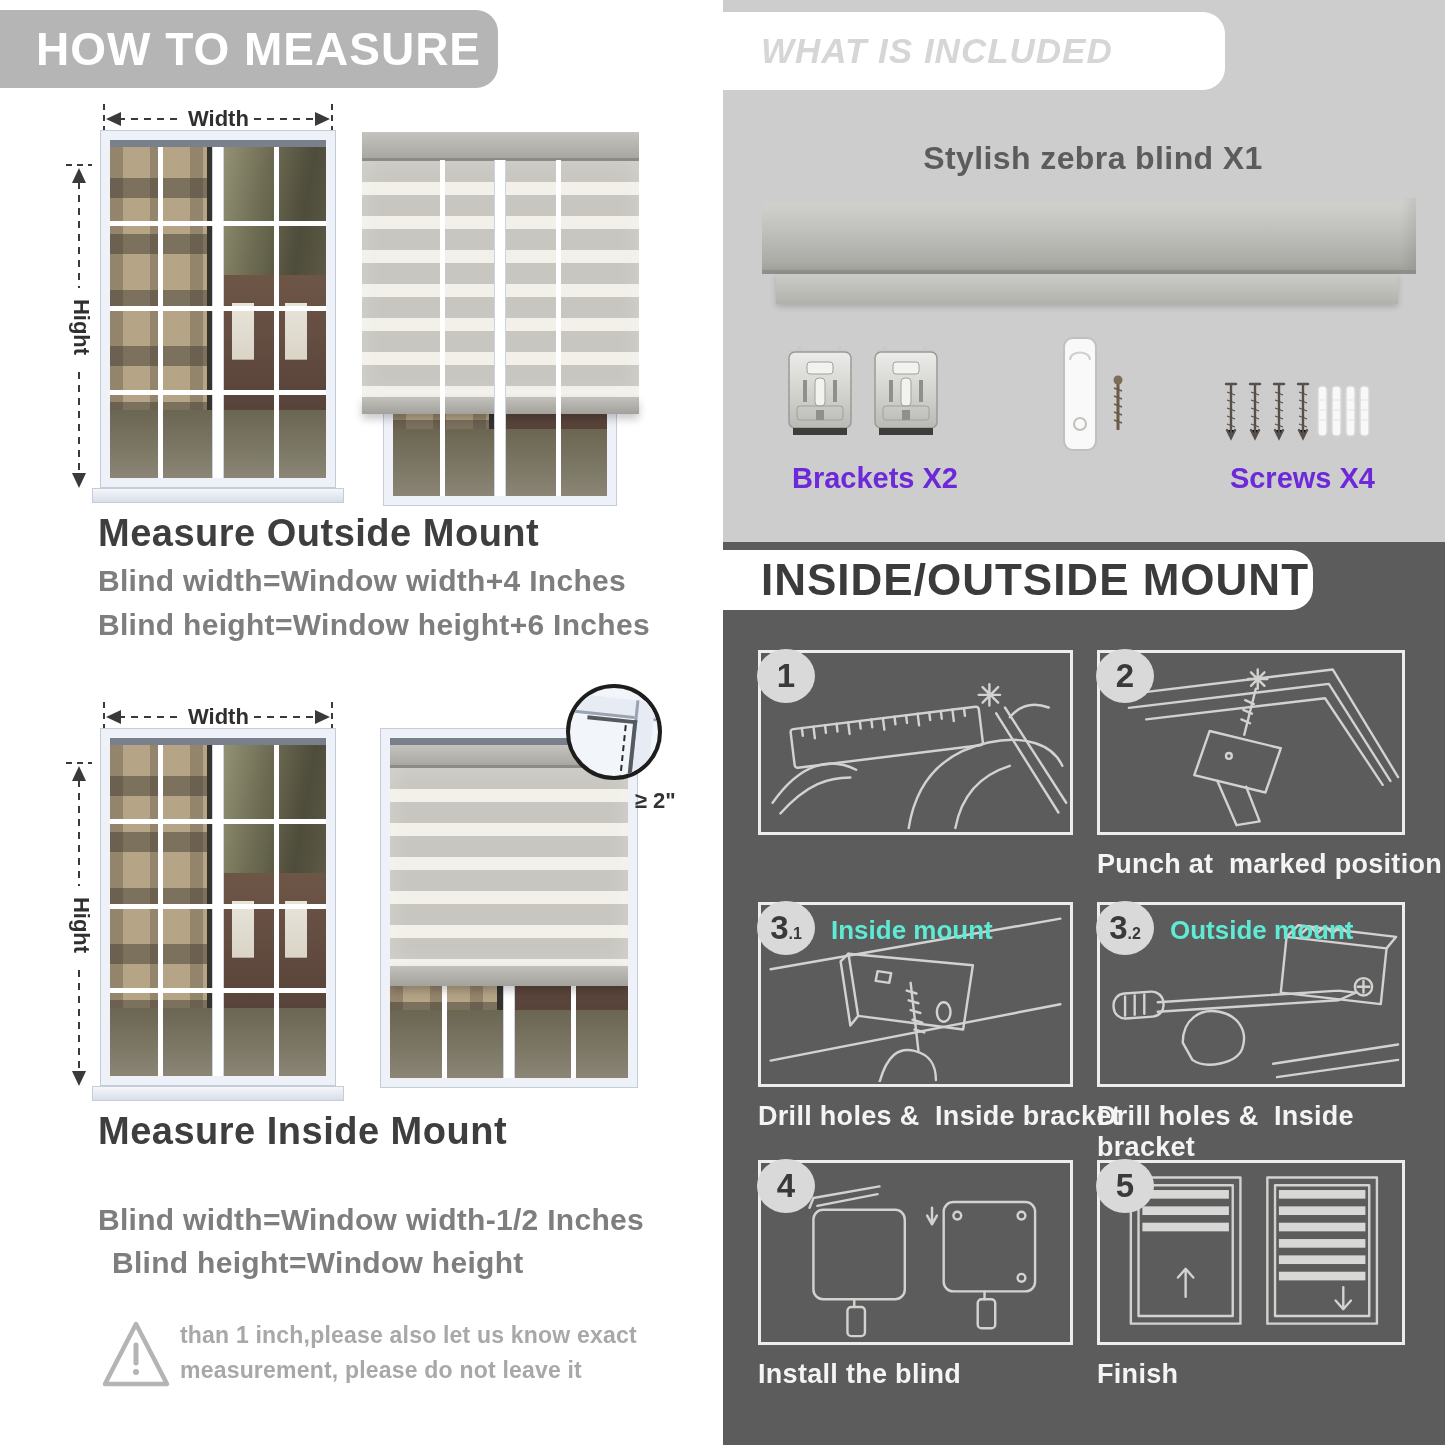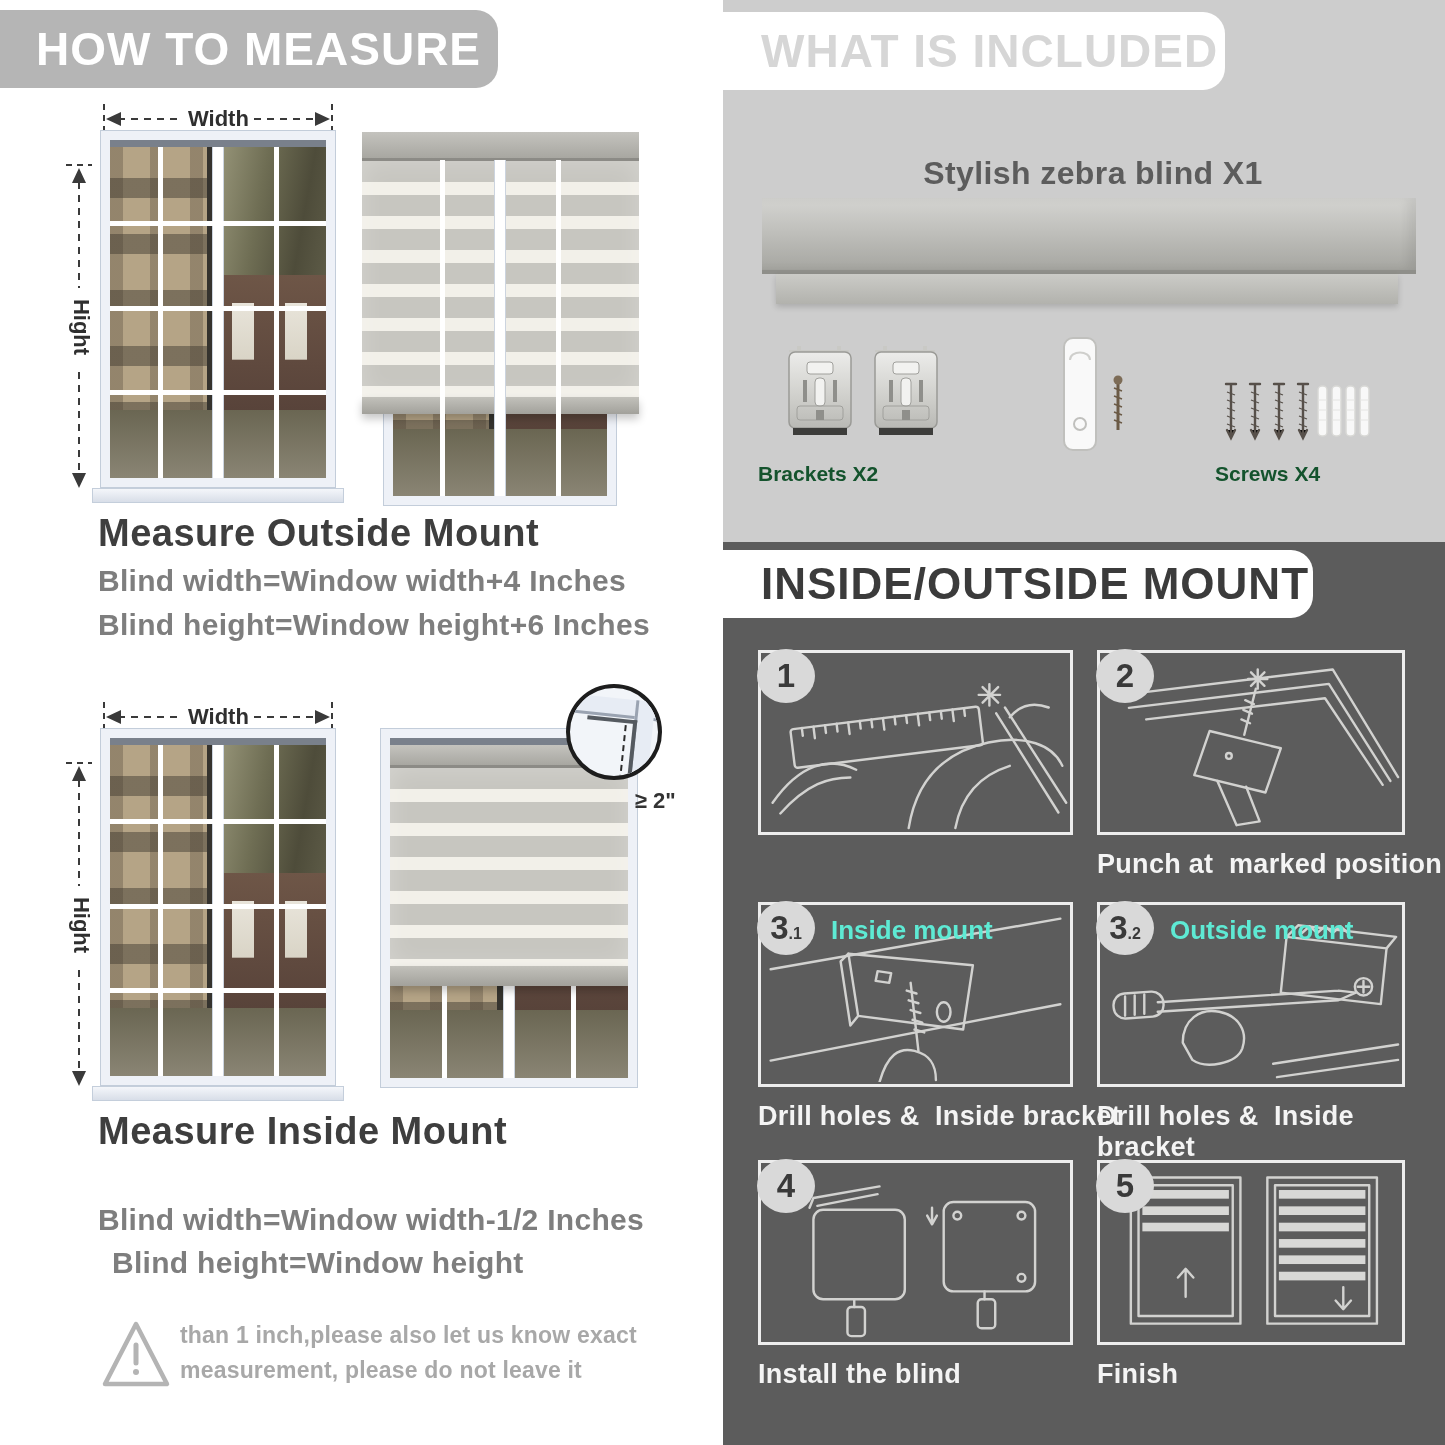--- a/index.html
+++ b/index.html
@@ -57,33 +57,33 @@
   .mag-dash{position:absolute;left:54px;top:36px;height:56px;border-left:2px dashed #2c2c2c;}
   .depth-label{position:absolute;font-size:22px;font-weight:bold;color:#333;}
 
   
   .warn-text{position:absolute;font-size:23px;font-weight:bold;color:#a8a8a8;line-height:35px;letter-spacing:.2px;}
 
   
   #panel-included{left:723px;top:0;width:722px;height:542px;background:#cdcdcd;}
   .hdr-included{position:absolute;left:0;top:12px;width:502px;height:78px;background:#ffffff;
                 border-radius:0 22px 22px 0;display:flex;align-items:center;}
-  .hdr-included span{color:#d6d6d6;font-weight:bold;font-size:46px;letter-spacing:1px;padding-left:38px;}
+  .hdr-included span{color:#d6d6d6;font-weight:bold;font-size:35px;letter-spacing:1px;padding-left:38px;font-style:italic;}
   .blind-label{position:absolute;left:40px;top:140px;width:660px;text-align:center;
-               font-size:32px;font-weight:bold;color:#5c5c5c;letter-spacing:.4px;margin-top:15px;}
+               font-size:32px;font-weight:bold;color:#5c5c5c;letter-spacing:.4px;}
   .headrail{position:absolute;left:39px;top:198px;width:654px;height:72px;
             background:linear-gradient(180deg,#d4d4d1 0%,#c0c0bc 45%,#a6a6a1 100%);
             border-bottom:4px solid #8f8f8a;box-shadow:inset -8px 0 10px rgba(0,0,0,.07);}
   .valance{position:absolute;left:53px;top:274px;width:622px;height:30px;
            background:linear-gradient(180deg,#cbcbc7,#b2b2ad);box-shadow:0 3px 6px rgba(0,0,0,.16);}
-  .item-label{position:absolute;top:462px;text-align:left;font-size:21px;font-weight:bold;color:#14532d;}
+  .item-label{position:absolute;top:462px;text-align:right;font-size:29px;font-weight:bold;color:#6d28d9;}
 
   
   #panel-mount{left:723px;top:542px;width:722px;height:903px;background:#5c5c5c;}
-  .hdr-mount{position:absolute;left:0;top:8px;width:590px;height:68px;background:#ffffff;
+  .hdr-mount{position:absolute;left:0;top:8px;width:590px;height:60px;background:#ffffff;
              border-radius:0 22px 22px 0;display:flex;align-items:center;}
   .hdr-mount span{color:#3b3b3b;font-weight:bold;font-size:44px;letter-spacing:1px;padding-left:38px;}
   .step-panel{position:absolute;border:3px solid #ededed;box-sizing:border-box;}
   .badge{position:absolute;left:-4px;top:-4px;width:58px;height:54px;border-radius:50%;background:#d9d9d9;
          display:flex;align-items:center;justify-content:center;color:#3a3a3a;font-weight:bold;font-size:33px;z-index:2;}
   .badge .sub{font-size:16px;margin-top:12px;}
   .ptitle{position:absolute;left:70px;top:10px;font-size:26px;font-weight:bold;color:#5eead4;white-space:pre-wrap;z-index:2;}
   .caption{position:absolute;font-size:27px;font-weight:bold;color:#f4f4f4;white-space:pre-wrap;letter-spacing:.3px;}
   .art{position:absolute;inset:2px;width:calc(100% - 4px);height:calc(100% - 4px);}
 

